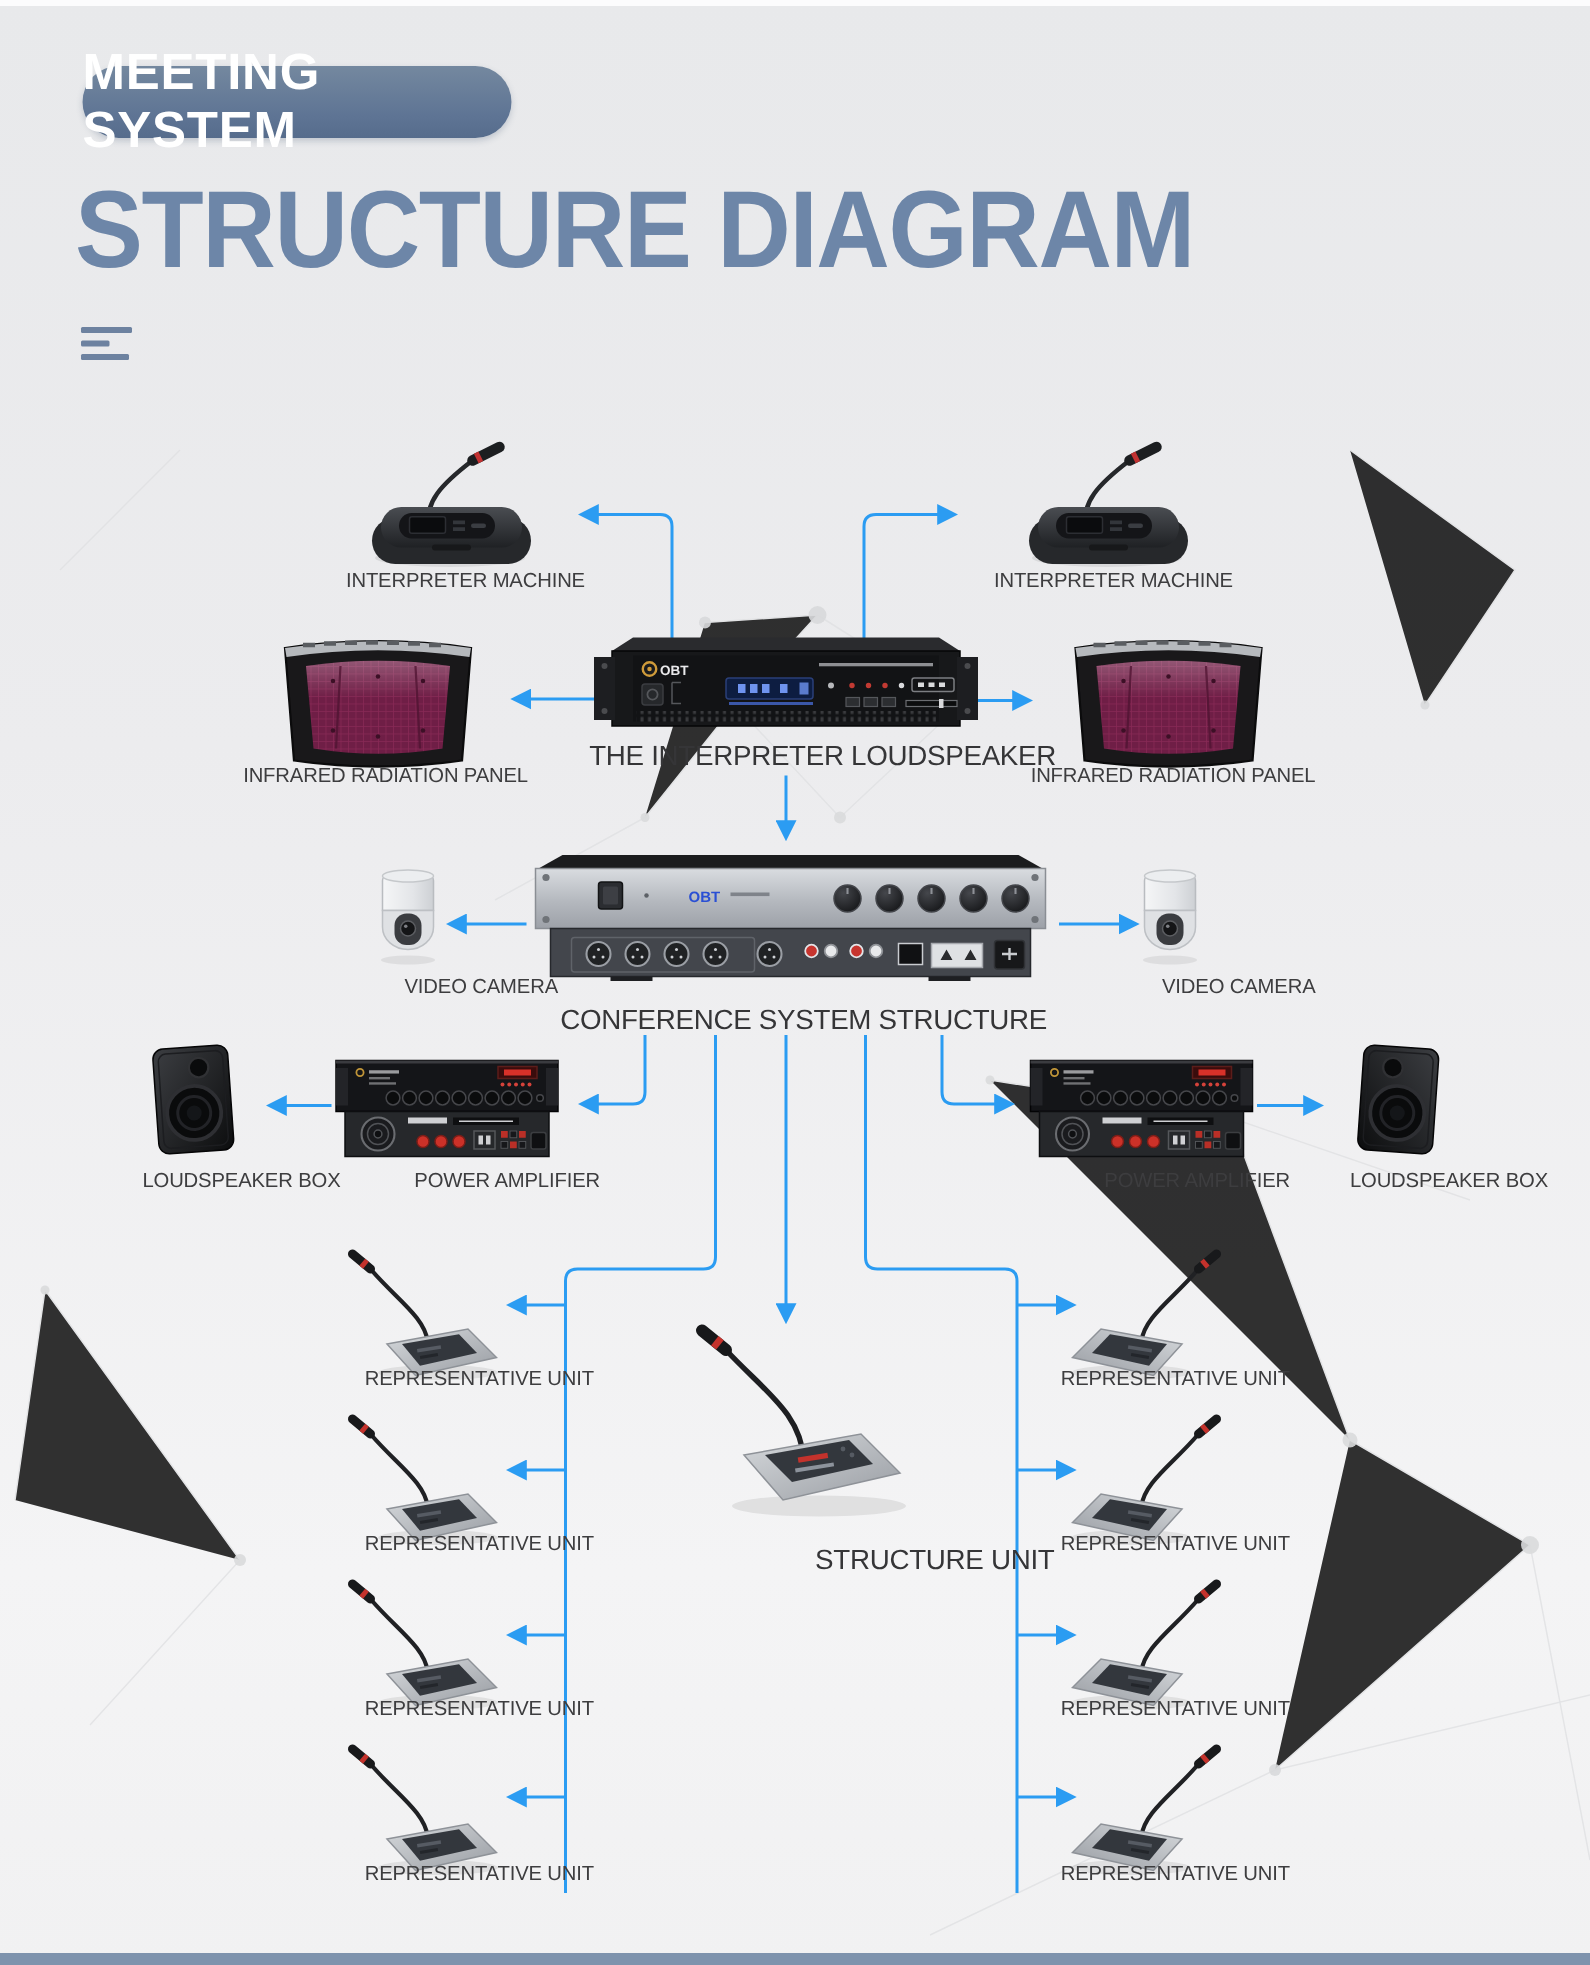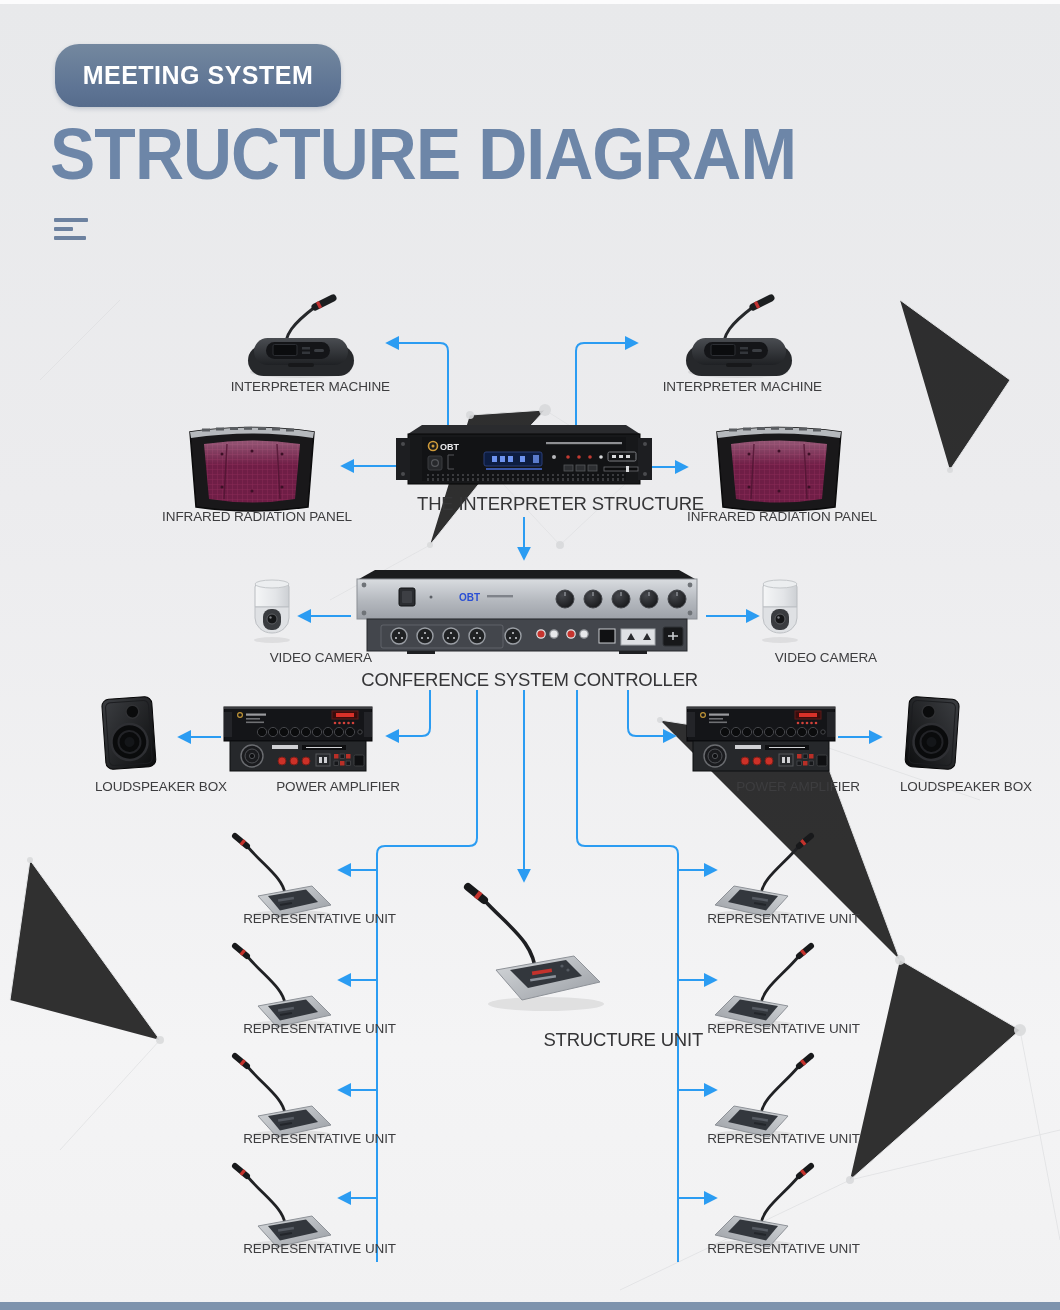--- a/index.html
+++ b/index.html
@@ -5,24 +5,24 @@
   html,body{margin:0;padding:0;}
   body{
     width:1060px;height:1310px;position:relative;overflow:hidden;
     font-family:"Liberation Sans","DejaVu Sans",sans-serif;
     background:linear-gradient(180deg,#e8e9eb 0%,#ececee 38%,#f4f4f5 80%,#f1f1f2 100%);
   }
   .abs{position:absolute;}
   #top-strip{left:0;top:0;width:1060px;height:4px;background:#fcfcfd;z-index:5;}
   #footer-bar{left:0;top:1302px;width:1060px;height:8px;background:#7e93ad;z-index:5;}
   #badge{
-    left:55px;top:44px;width:286px;height:63px;border-radius:24px;
+    left:55px;top:44px;width:286px;height:48px;border-radius:24px;
     background:linear-gradient(180deg,#74889f 0%,#5e7494 70%,#566c8c 100%);
     display:flex;align-items:center;justify-content:center;
-    color:#ffffff;font-size:25px;font-weight:bold;letter-spacing:.5px;z-index:4;
+    color:#ffffff;font-size:34px;font-weight:bold;letter-spacing:.5px;z-index:4;
     box-shadow:0 2px 4px rgba(70,90,120,.25);
   }
   #page-title{
     left:50px;top:116px;font-size:73px;font-weight:bold;color:#6d86a8;
     letter-spacing:-1px;line-height:1.05;transform:scaleX(.93);transform-origin:left top;
     white-space:nowrap;z-index:4;
   }
   .bar{position:absolute;height:4px;background:#6d82a0;border-radius:1px;}
   #mesh,#wires{left:0;top:0;z-index:1;pointer-events:none;}
   .dev{z-index:3;}
@@ -641,24 +641,24 @@
         <circle cx="124" cy="88" r="1.6"></circle>
         <circle cx="130" cy="92" r="1.6"></circle>
       </g>
   </svg>
 </div>
 
 <div class="lbl" style="left:190px;top:379px">INTERPRETER MACHINE</div>
 <div class="lbl" style="left:622px;top:379px">INTERPRETER MACHINE</div>
 <div class="lbl" style="left:152px;top:509px">INFRARED RADIATION PANEL</div>
 <div class="lbl" style="left:677px;top:509px">INFRARED RADIATION PANEL</div>
-<div class="lbl lbl-lg" style="left:344px;top:493px">THE INTERPRETER STRUCTURE</div>
+<div class="lbl lbl-lg" style="left:344px;top:493px">THE INTERPRETER LOUDSPEAKER</div>
 <div class="lbl" style="left:172px;top:650px">VIDEO CAMERA</div>
 <div class="lbl" style="left:677px;top:650px">VIDEO CAMERA</div>
-<div class="lbl lbl-lg" style="left:338px;top:669px">CONFERENCE SYSTEM CONTROLLER</div>
+<div class="lbl lbl-lg" style="left:338px;top:669px">CONFERENCE SYSTEM STRUCTURE</div>
 <div class="lbl" style="left:200px;top:779px">POWER AMPLIFIER</div>
 <div class="lbl" style="left:660px;top:779px">POWER AMPLIFIER</div>
 <div class="lbl" style="left:27px;top:779px">LOUDSPEAKER BOX</div>
 <div class="lbl" style="left:832px;top:779px">LOUDSPEAKER BOX</div>
 <div class="lbl" style="left:196px;top:911px">REPRESENTATIVE UNIT</div>
 <div class="lbl" style="left:196px;top:1021px">REPRESENTATIVE UNIT</div>
 <div class="lbl" style="left:196px;top:1131px">REPRESENTATIVE UNIT</div>
 <div class="lbl" style="left:196px;top:1241px">REPRESENTATIVE UNIT</div>
 <div class="lbl" style="left:660px;top:911px">REPRESENTATIVE UNIT</div>
 <div class="lbl" style="left:660px;top:1021px">REPRESENTATIVE UNIT</div>

